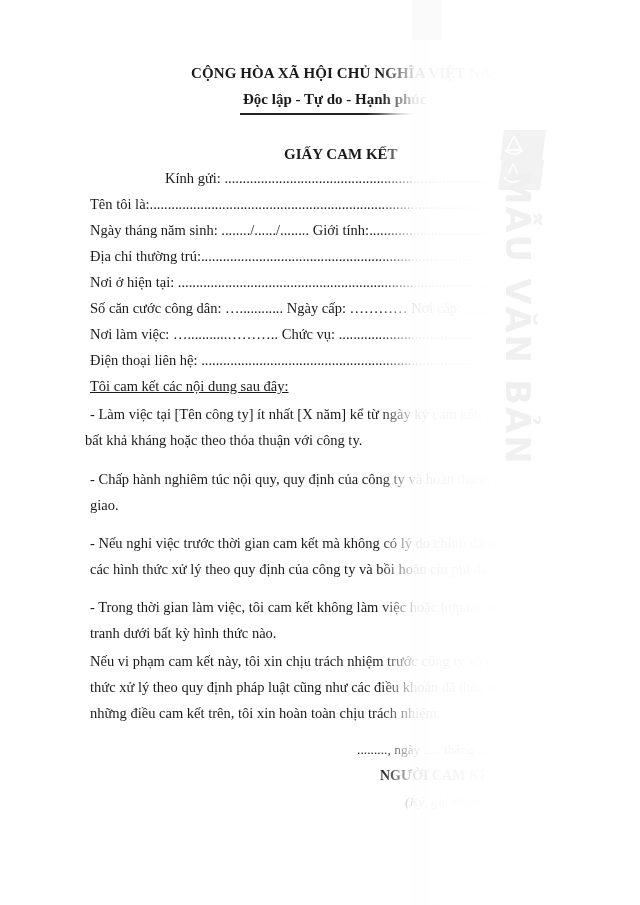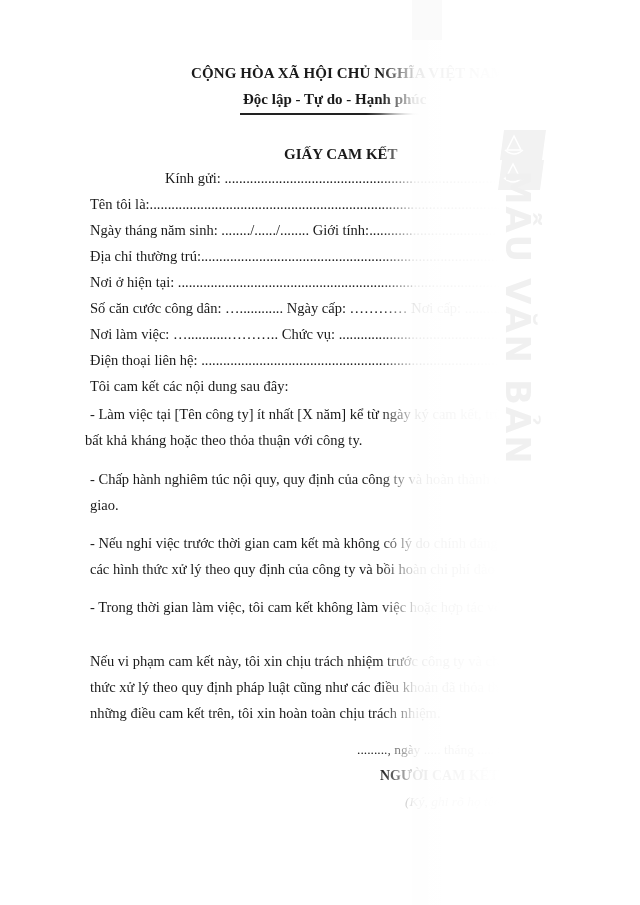--- a/index.html
+++ b/index.html
@@ -105,32 +105,33 @@
   <div class="line doc-title">GIẤY CAM KẾT</div>
 
   <div class="line" style="left:165px; top:169px;">Kính gửi: ...................................................................................................</div>
   <div class="line" style="left:90px; top:195px;">Tên tôi là:.........................................................................................................................</div>
   <div class="line" style="left:90px; top:221px;">Ngày tháng năm sinh: ......../....../........ Giới tính:...................................</div>
   <div class="line" style="left:90px; top:247px;">Địa chỉ thường trú:........................................................................................................</div>
   <div class="line" style="left:90px; top:273px;">Nơi ở hiện tại: ..............................................................................................................</div>
   <div class="line" style="left:90px; top:299px;">Số căn cước công dân: …............ Ngày cấp: ………… Nơi cấp: ..............................</div>
   <div class="line" style="left:90px; top:325px;">Nơi làm việc: …...........……….. Chức vụ: ..........................................................</div>
   <div class="line" style="left:90px; top:351px;">Điện thoại liên hệ: ........................................................................................................</div>
-  <div class="line" style="left:90px; top:377px;">Tôi cam kết các nội dung sau đây:</div>
+  <div class="line" style="left:90px; top:377px;text-decoration:underline;">Tôi cam kết các nội dung sau đây:</div>
 
   <div class="line" style="left:90px; top:405px;">- Làm việc tại [Tên công ty] ít nhất [X năm] kể từ ngày ký cam kết, trừ trường hợp</div>
   <div class="line" style="left:85px; top:431px;">bất khả kháng hoặc theo thỏa thuận với công ty.</div>
 
   <div class="line" style="left:90px; top:470px;">- Chấp hành nghiêm túc nội quy, quy định của công ty và hoàn thành công việc được</div>
   <div class="line" style="left:90px; top:496px;text-align:right;">giao.</div>
 
   <div class="line" style="left:90px; top:534px;">- Nếu nghỉ việc trước thời gian cam kết mà không có lý do chính đáng, tôi chấp nhận</div>
   <div class="line" style="left:90px; top:560px;">các hình thức xử lý theo quy định của công ty và bồi hoàn chi phí đào tạo.</div>
 
   <div class="line" style="left:90px; top:598px;">- Trong thời gian làm việc, tôi cam kết không làm việc hoặc hợp tác với đối thủ cạnh</div>
+  <div class="line" style="left:90px; top:624px;">tranh dưới bất kỳ hình thức nào.</div>
 
   <div class="line" style="left:90px; top:652px;">Nếu vi phạm cam kết này, tôi xin chịu trách nhiệm trước công ty và chịu các hình</div>
   <div class="line" style="left:90px; top:678px;">thức xử lý theo quy định pháp luật cũng như các điều khoản đã thỏa thuận. Nếu vi phạm</div>
   <div class="line" style="left:90px; top:704px;">những điều cam kết trên, tôi xin hoàn toàn chịu trách nhiệm.</div>
 
   <div class="line" style="left:357px; top:741px; font-size:13.5px;">........., ngày ..... tháng ..... năm .....</div>
   <div class="line bold" style="left:380px; top:767px; font-size:14px;">NGƯỜI CAM KẾT</div>
   <div class="line italic" style="left:405px; top:793px; font-size:13.5px; color:#888;">(Ký, ghi rõ họ tên)</div>
 
   <div class="strip"></div>

